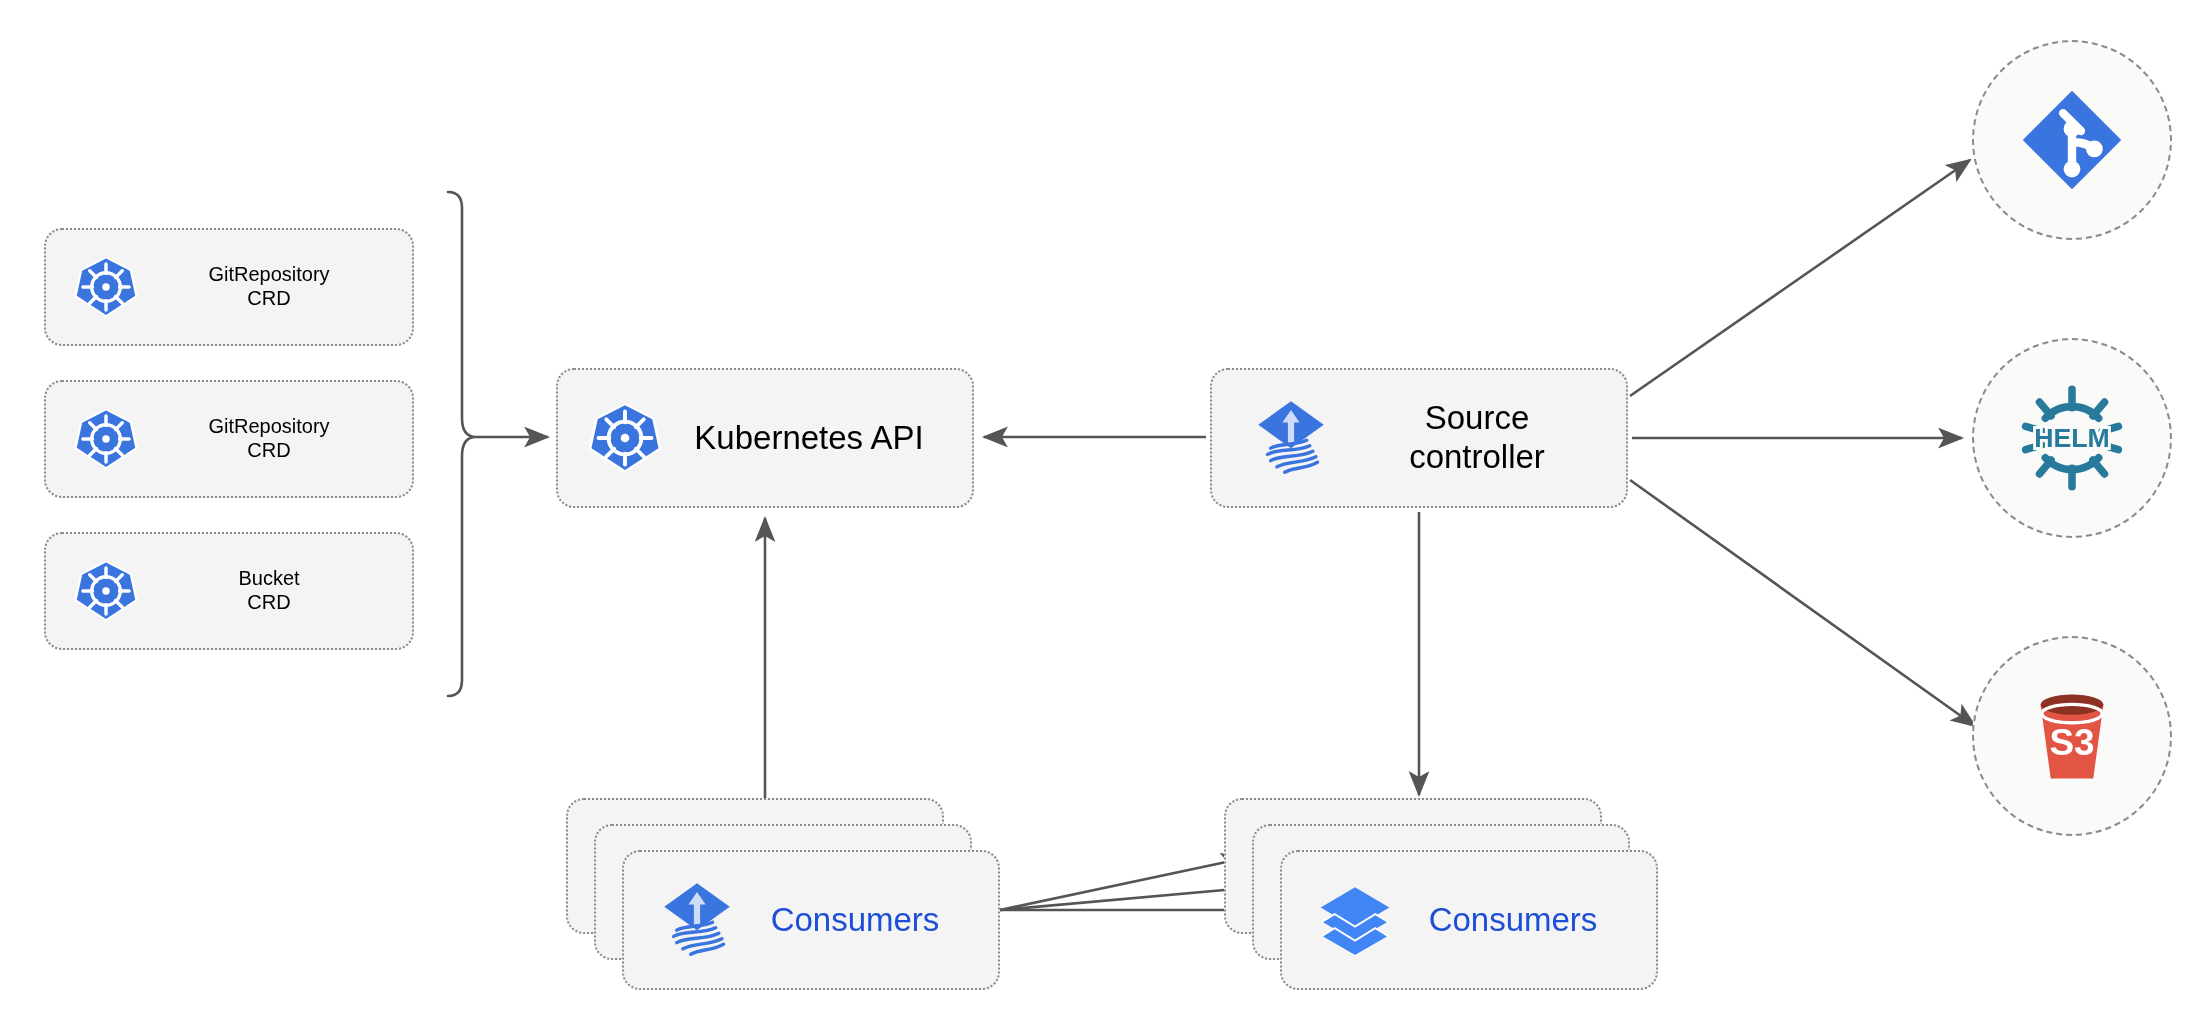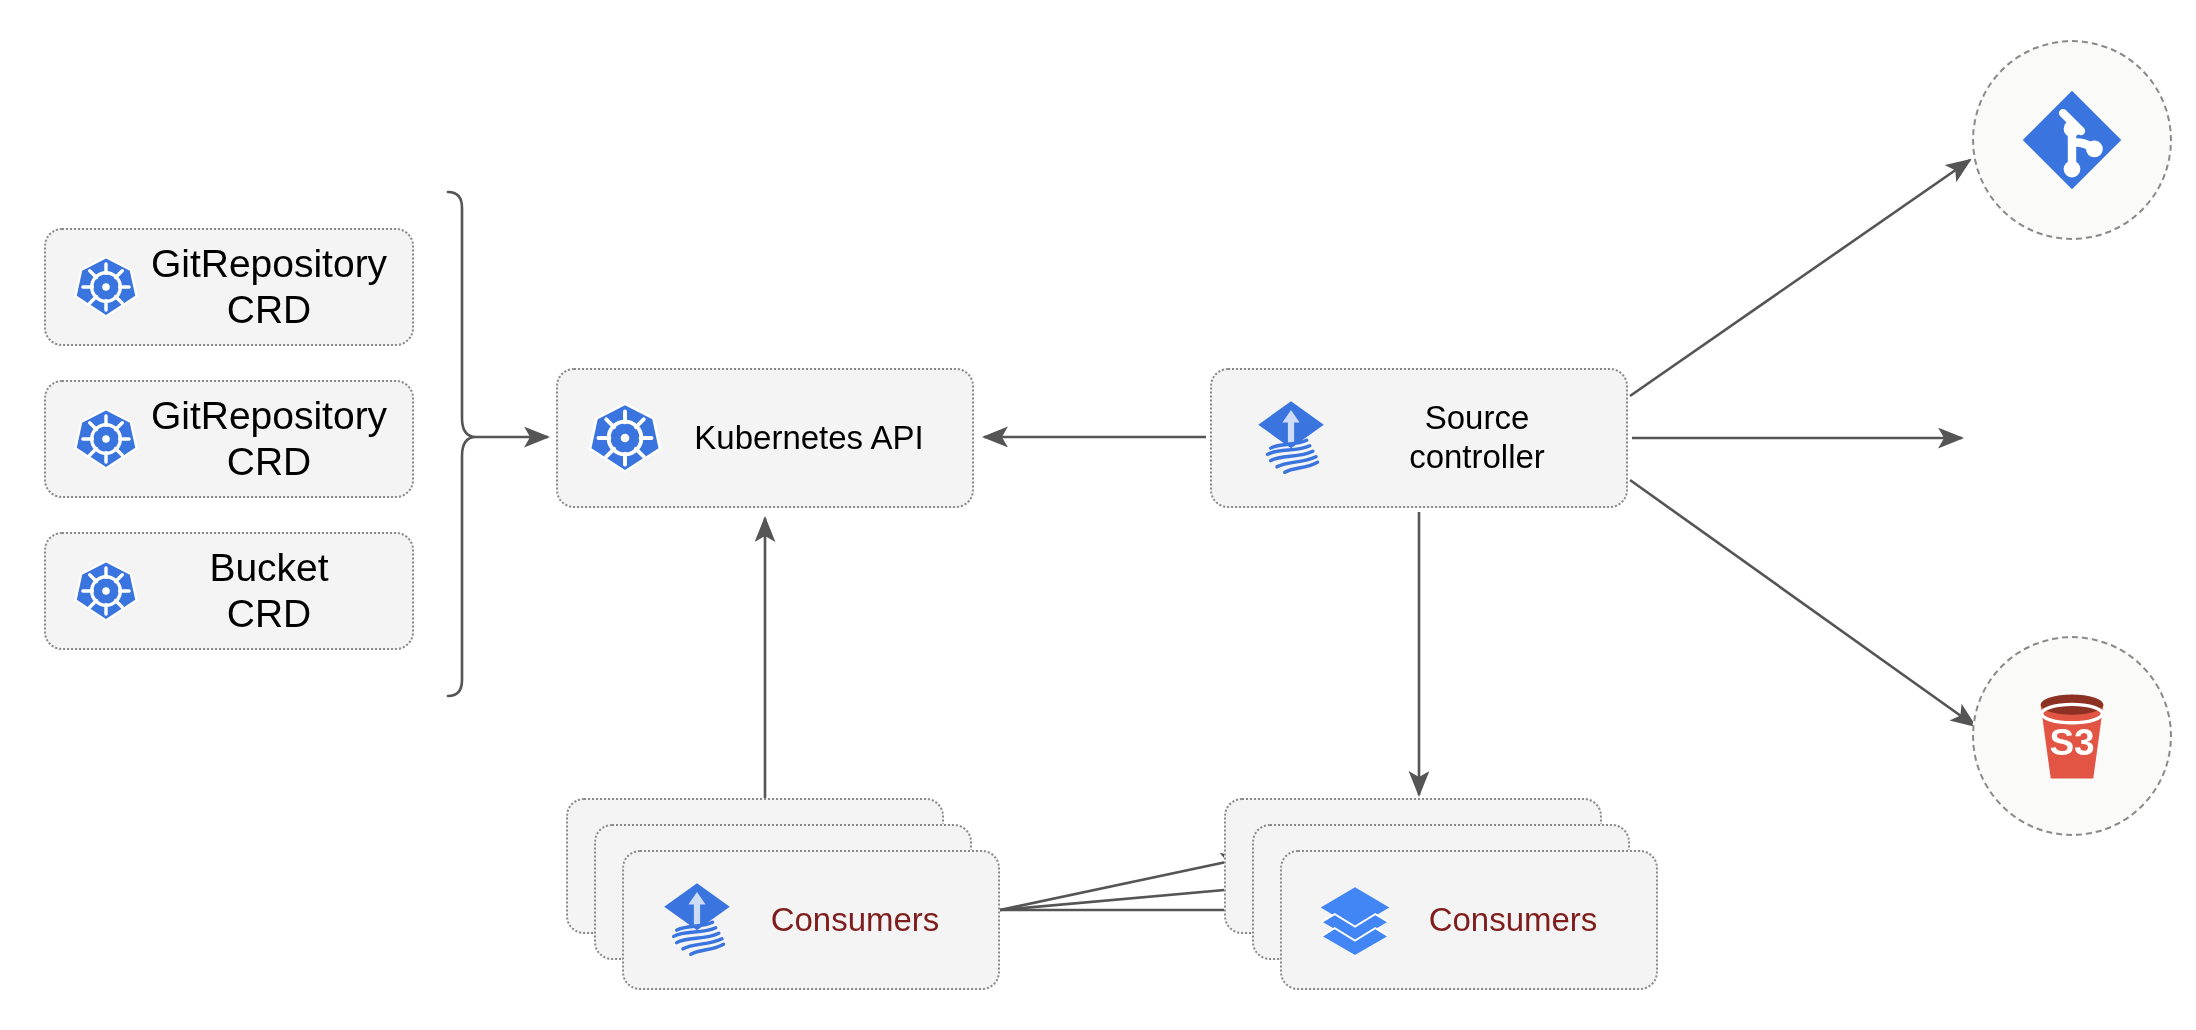--- a/index.html
+++ b/index.html
@@ -26,21 +26,21 @@
     color:#000000;
     text-align:center;
     line-height:1.18;
     white-space:pre-line;
     font-weight:400;
   }
 
   
   .crd{width:370px;height:118px;padding-left:26px;}
   .crd .ico{width:68px;height:68px;flex:0 0 68px;}
-  .crd .label{flex:1;font-size:39px;padding-right:14px;}
+  .crd .label{flex:1;font-size:20px;padding-right:14px;}
 
   
   #k8s-api{left:556px;top:368px;width:418px;height:140px;padding-left:28px;}
   #k8s-api .ico{width:78px;height:78px;flex:0 0 78px;}
   #k8s-api .label{flex:1;font-size:33px;padding-right:18px;}
 
   
   #source-controller{left:1210px;top:368px;width:418px;height:140px;padding-left:40px;gap:20px;}
   #source-controller .ico{width:78px;height:78px;flex:0 0 78px;}
   #source-controller .label{flex:1;font-size:33px;padding-right:22px;}
@@ -48,21 +48,21 @@
   
   .stack{position:absolute;}
   .stack .sheet{
     position:absolute;background:#f4f4f4;
     border:2px dotted #8a8a8a;border-radius:18px;box-sizing:border-box;
   }
   .stack .front{
     display:flex;align-items:center;justify-content:flex-start;padding-left:34px;
   }
   .stack .front .ico{width:78px;height:78px;flex:0 0 78px;}
-  .stack .front .label{flex:1;font-size:33px;text-align:center;color:#7f1d1d;padding-right:24px;}
+  .stack .front .label{flex:1;font-size:33px;text-align:center;color:#1d4ed8;padding-right:24px;}
 
   
   .circle{
     position:absolute;width:200px;height:200px;border-radius:50%;
     background:#fafaf8;border:2px dashed #8a8a8a;box-sizing:border-box;
     display:flex;align-items:center;justify-content:center;
   }
 
   svg.wires{position:absolute;left:0;top:0;width:2196px;height:1030px;pointer-events:none;}
 </style>
@@ -257,20 +257,39 @@
         <line x1="42" y1="26" x2="58" y2="42"></line>
         <line x1="50" y1="36" x2="50" y2="76"></line>
         <path d="M50,52 C58,52 66,54 68,58"></path>
       </g>
       <circle cx="50" cy="40" r="7.5" fill="#ffffff"></circle>
       <circle cx="50" cy="76" r="7.5" fill="#ffffff"></circle>
       <circle cx="70" cy="58" r="7.5" fill="#ffffff"></circle>
     </svg>
   </div>
 
+  <div class="circle" style="left:1972px;top:338px;">
+    <svg width="116" height="116" viewBox="0 0 100 100">
+      <g fill="none" stroke="#277a9c" stroke-width="6.5" stroke-linecap="round">
+        <path d="M27,33 A31,31 0 0 1 73,33"></path>
+        <path d="M27,67 A31,31 0 0 0 73,67"></path>
+        <line x1="50" y1="8" x2="50" y2="24"></line>
+        <line x1="50" y1="76" x2="50" y2="92"></line>
+        <line x1="22" y1="19" x2="32" y2="31"></line>
+        <line x1="78" y1="19" x2="68" y2="31"></line>
+        <line x1="22" y1="81" x2="32" y2="69"></line>
+        <line x1="78" y1="81" x2="68" y2="69"></line>
+        <line x1="10" y1="40" x2="24" y2="44"></line>
+        <line x1="90" y1="40" x2="76" y2="44"></line>
+        <line x1="10" y1="60" x2="24" y2="56"></line>
+        <line x1="90" y1="60" x2="76" y2="56"></line>
+      </g>
+      <text x="50" y="58" text-anchor="middle" font-family="Liberation Sans, sans-serif" font-size="23" font-weight="bold" fill="#277a9c" stroke="#fafaf8" stroke-width="5" paint-order="stroke">HELM</text>
+    </svg>
+  </div>
 
   <div class="circle" style="left:1972px;top:636px;">
     <svg width="112" height="112" viewBox="0 0 100 100">
       <path d="M22,22 L78,22 L69,88 L31,88 Z" fill="#e25444"></path>
       <ellipse cx="50" cy="22" rx="28" ry="9" fill="#8c3123"></ellipse>
       <path d="M22,22 L78,22 L76.6,32 L23.4,32 Z" fill="#ffffff" opacity="0"></path>
       <ellipse cx="50" cy="30" rx="27" ry="8.2" fill="none" stroke="#ffffff" stroke-width="3"></ellipse>
       <text x="50" y="67" text-anchor="middle" font-family="Liberation Sans, sans-serif" font-size="33" font-weight="bold" fill="#ffffff">S3</text>
     </svg>
   </div>

